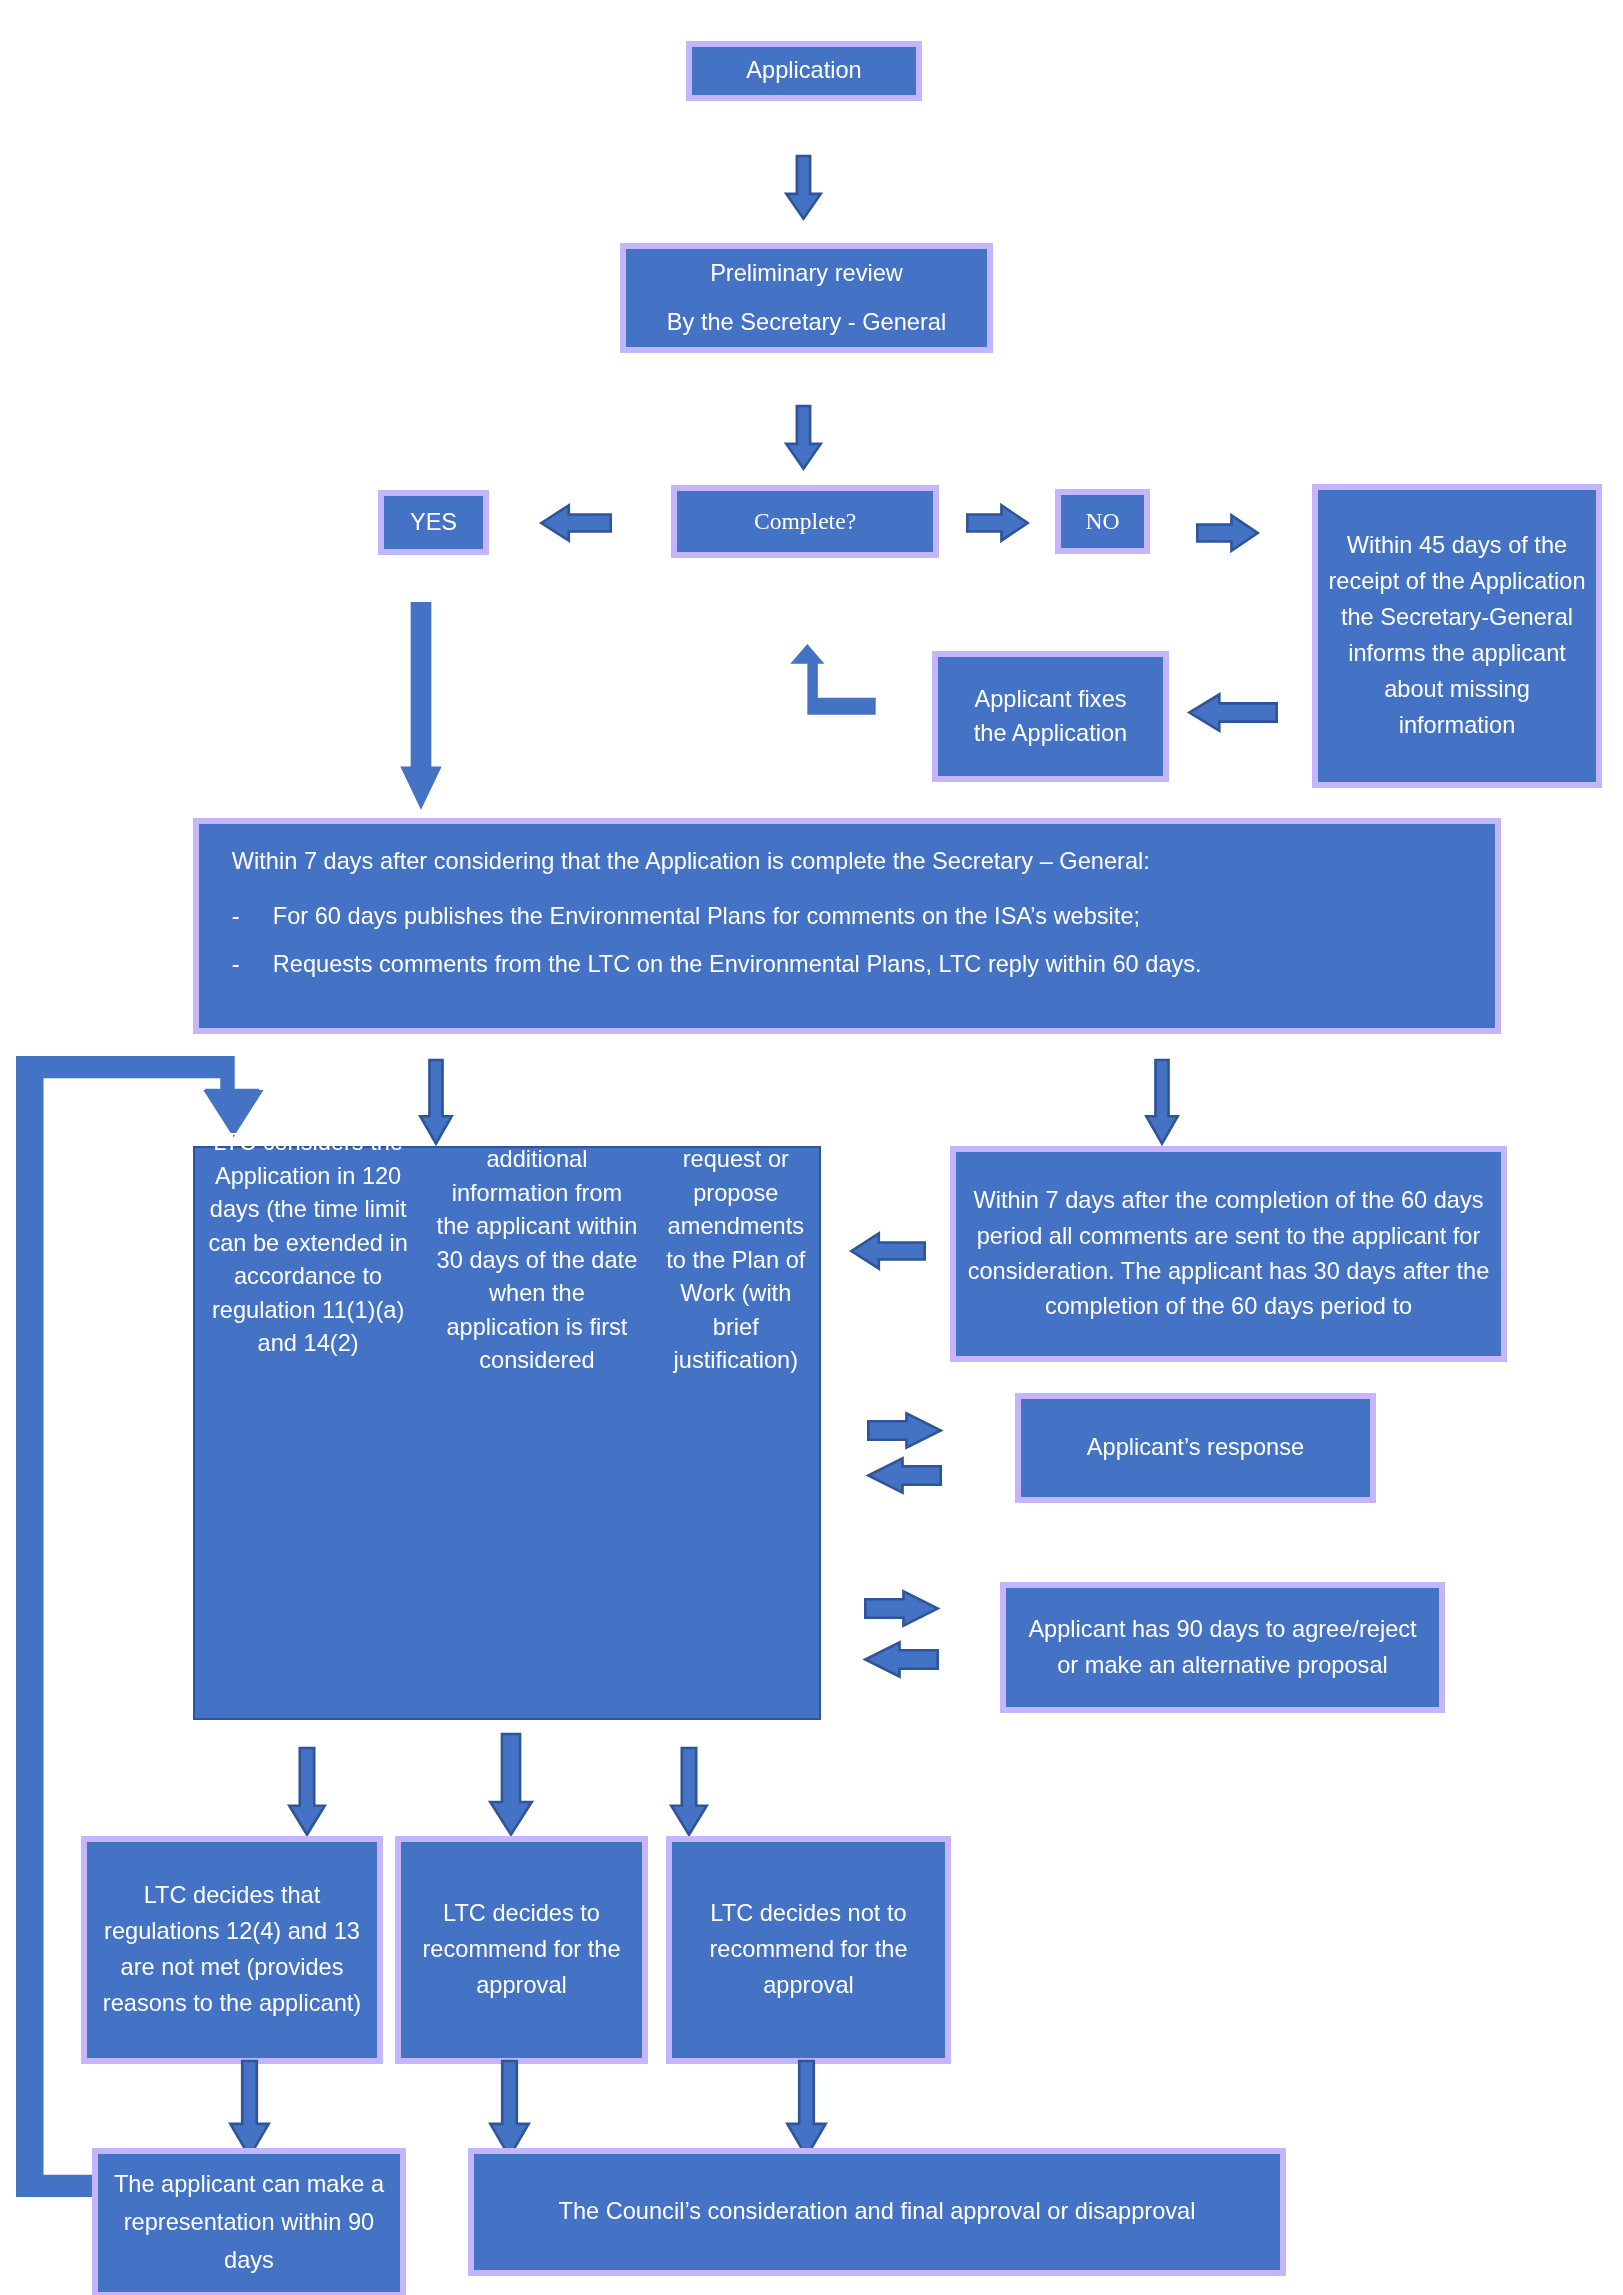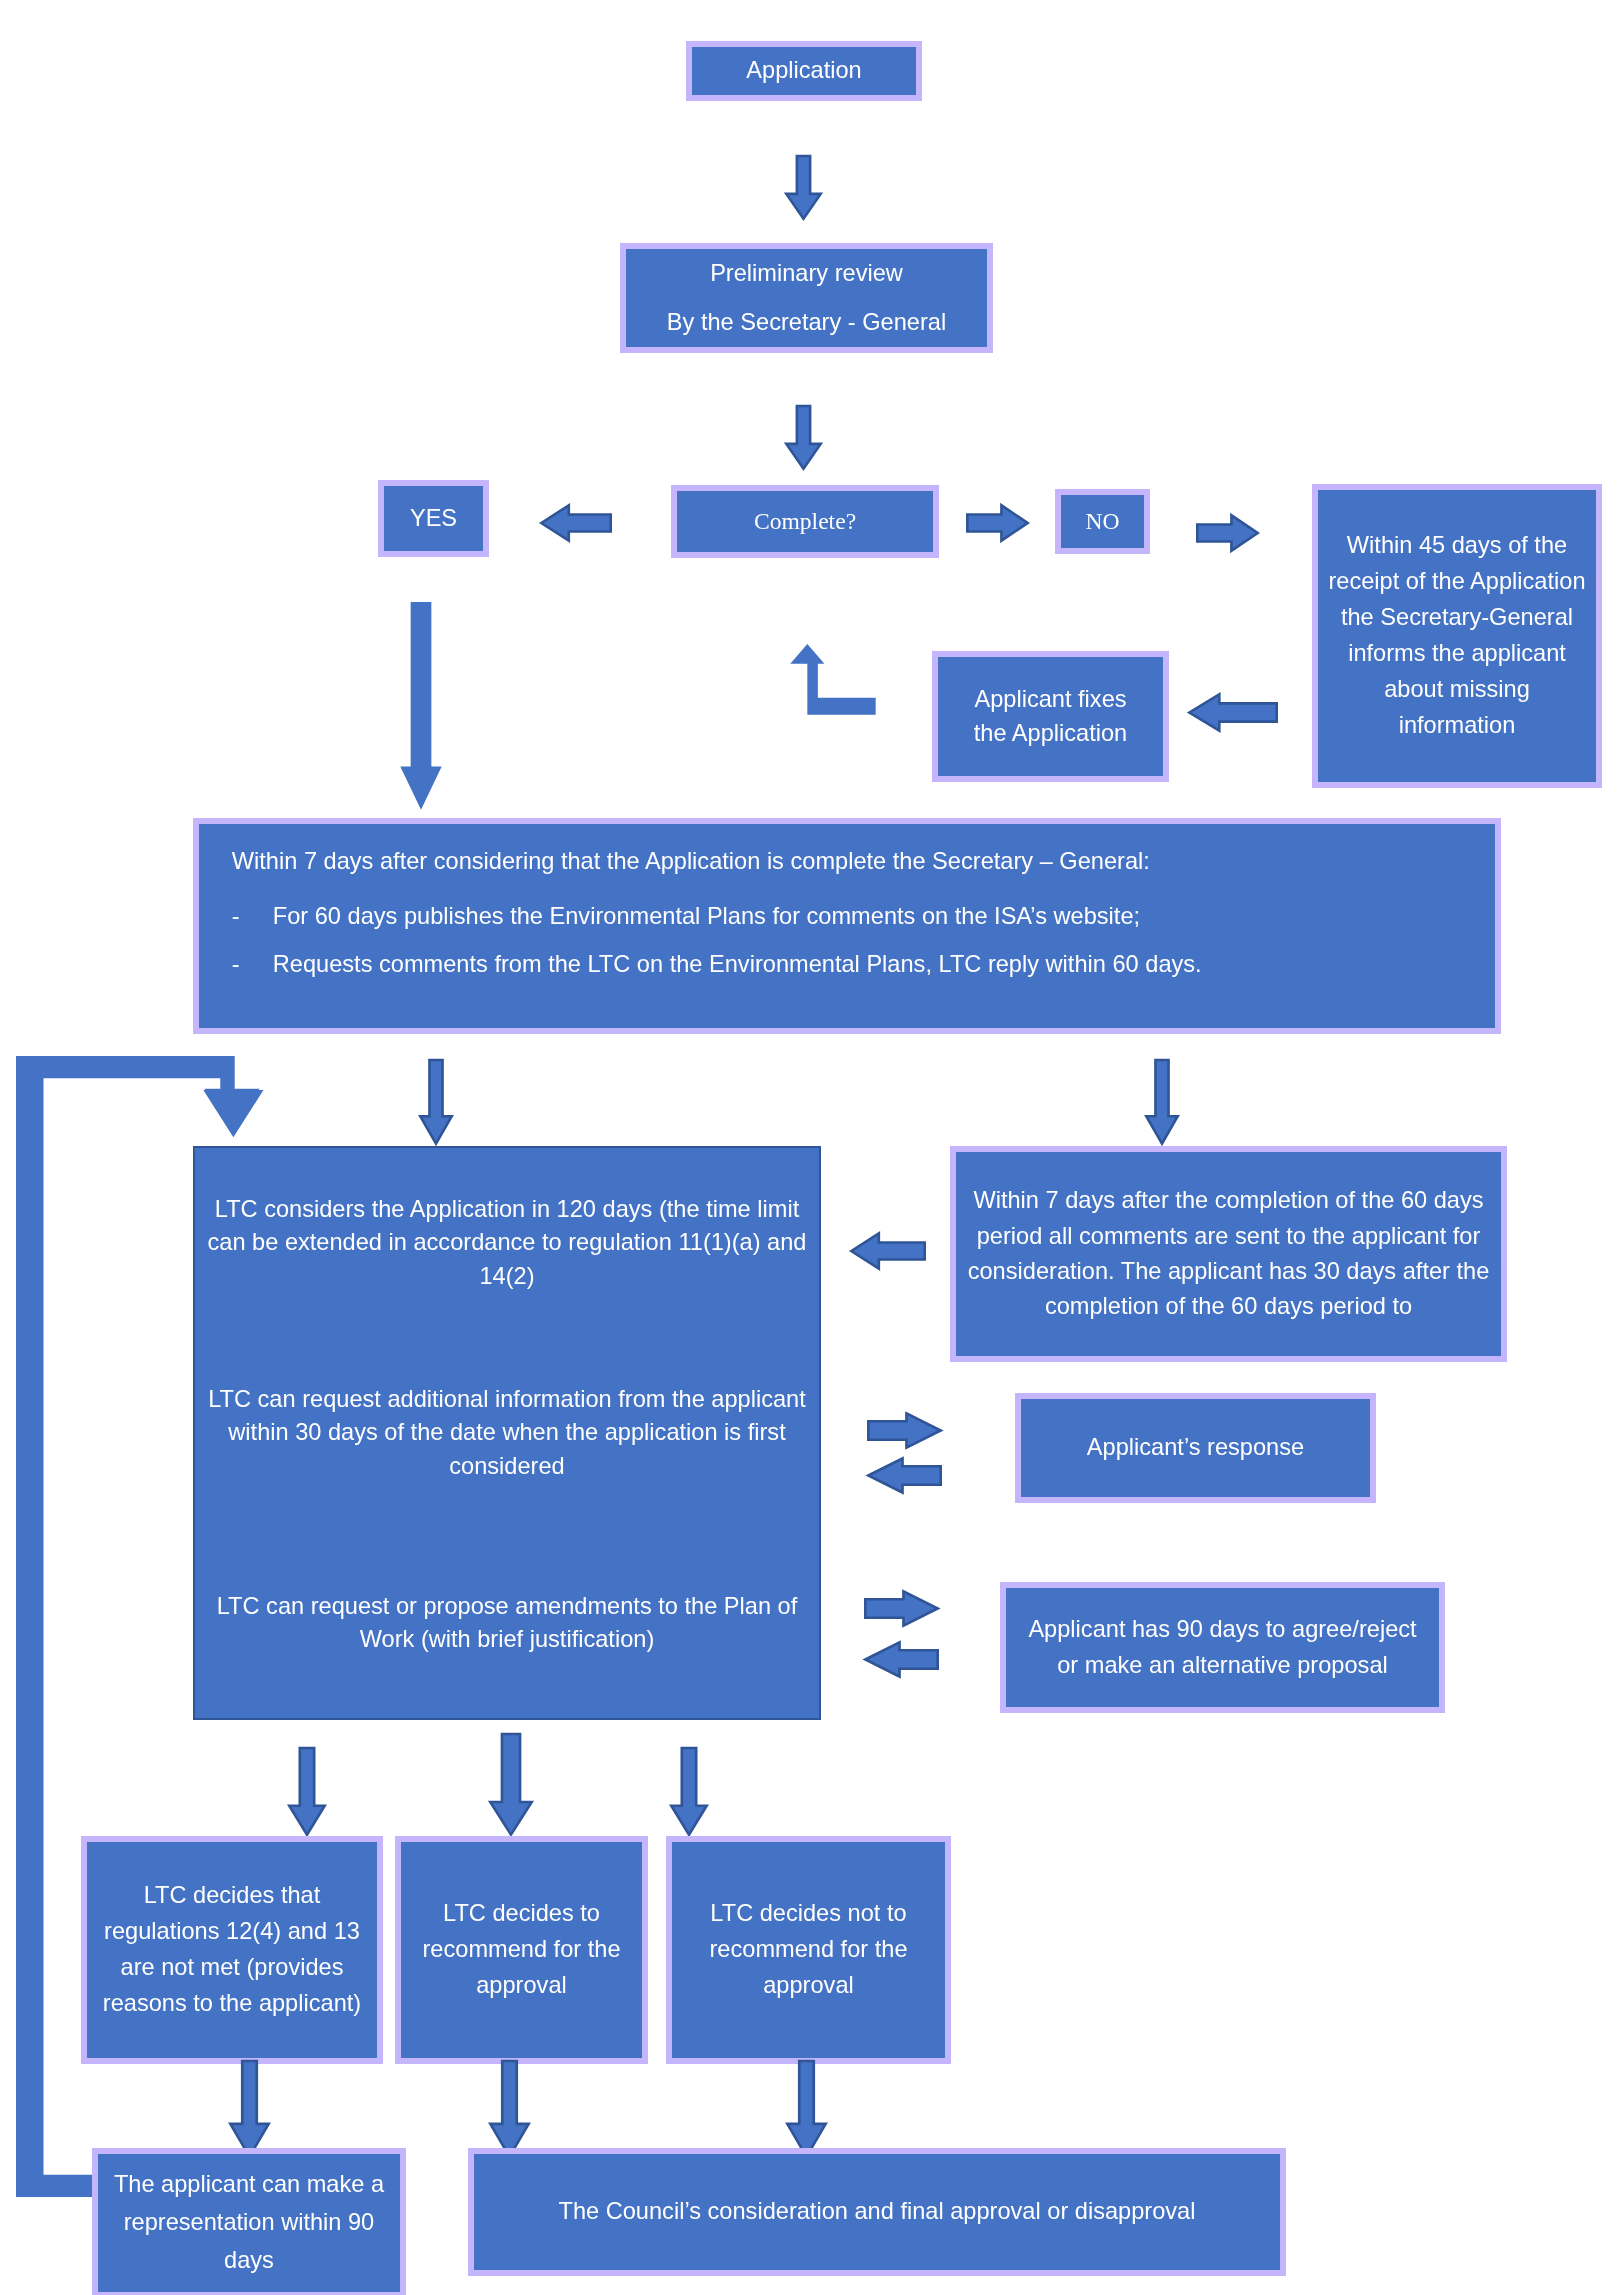--- a/index.html
+++ b/index.html
@@ -47,21 +47,21 @@
   .stack { display: flex; flex-direction: column; width: 100%; }
   .stack .line { display: block; }
   .multi-row {
     position: absolute;
     background: #4472C4;
     border: 2px solid #2F5597;
     color: #ffffff;
     font-size: 23.6px;
     line-height: 1.42;
     display: flex;
-    flex-direction: column;
+    flex-direction: row;
     justify-content: space-between;
     text-align: center;
     padding: 0;
   }
   .multi-row .seg {
     display: flex;
     align-items: center;
     justify-content: center;
     text-align: center;
     white-space: pre-line;
@@ -99,21 +99,21 @@
   <div class="box" style="left:671px; top:485px; width:268px; height:73px;font-family:Liberation Serif, serif;">
     <span>Complete?</span>
   </div>
 
   <div class="arrow" style="left:540px; top:504px; width:72px; height:38px;">
     <svg viewBox="0 0 110 58" preserveAspectRatio="none">
       <polygon class="arrow-fill" points="2,29 44,2 44,16 108,16 108,42 44,42 44,56"></polygon>
     </svg>
   </div>
 
-  <div class="box" style="left:378px; top:480px; width:111px; height:77px;">
+  <div class="box" style="left:378px; top:490px; width:111px; height:65px;">
     <span>YES</span>
   </div>
 
   <div class="arrow" style="left:966px; top:504px; width:63px; height:38px;">
     <svg viewBox="0 0 96 58" preserveAspectRatio="none">
       <polygon class="arrow-fill" points="2,16 54,16 54,2 94,29 54,56 54,42 2,42"></polygon>
     </svg>
   </div>
 
   <div class="box" style="left:1055px; top:489px; width:95px; height:65px;font-family:Liberation Serif, serif;">

